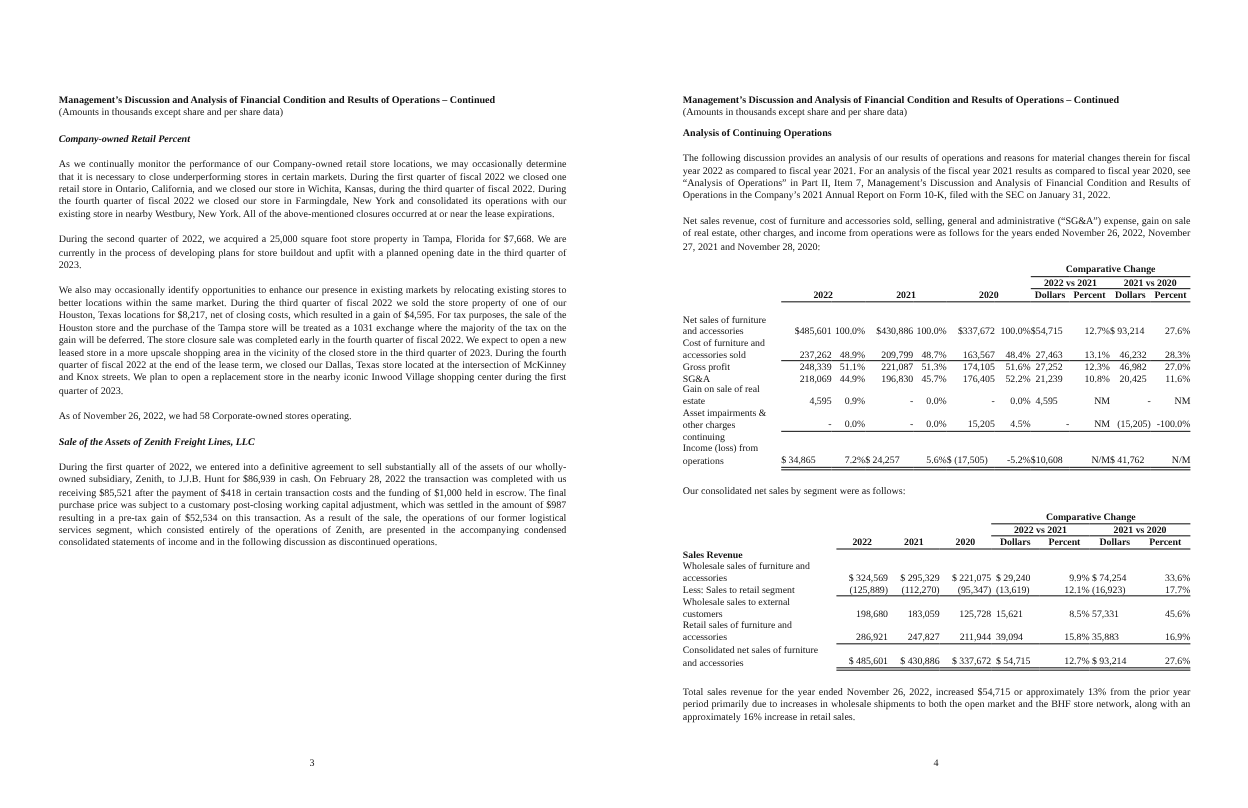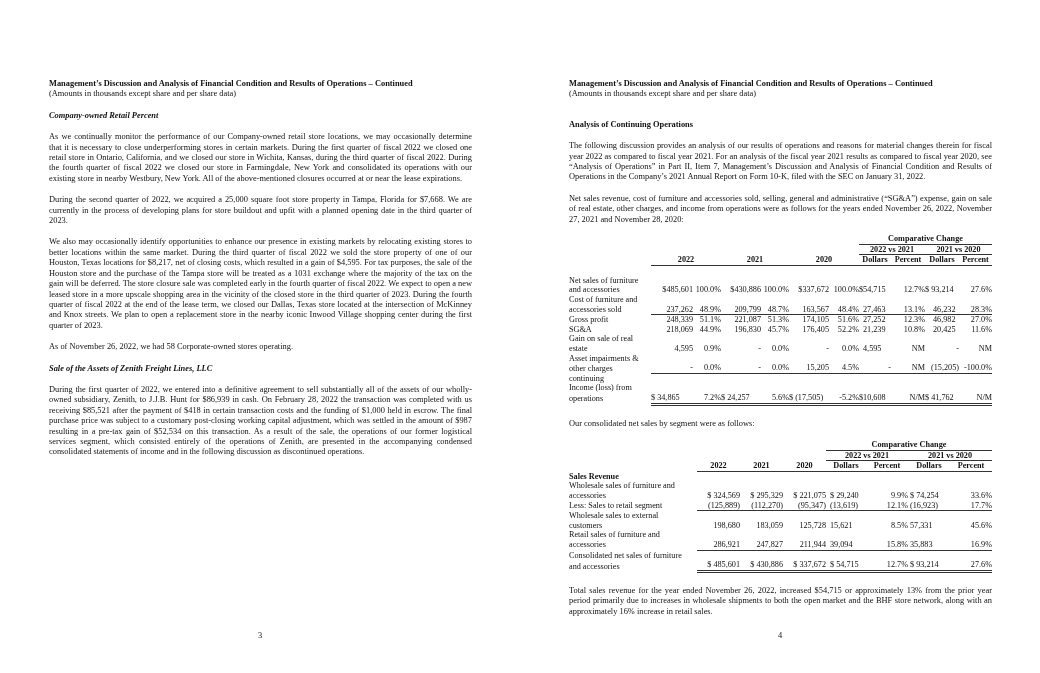--- a/index.html
+++ b/index.html
@@ -45,21 +45,21 @@
     <div class="section-h it" style="margin-top:11px">Sale of the Assets of Zenith Freight Lines, LLC</div>
     <p style="margin-top:11px">During the first quarter of 2022, we entered into a definitive agreement to sell substantially all of the assets of our wholly-owned subsidiary, Zenith, to J.J.B. Hunt for $86,939 in cash. On February 28, 2022 the transaction was completed with us receiving $85,521 after the payment of $418 in certain transaction costs and the funding of $1,000 held in escrow. The final purchase price was subject to a customary post-closing working capital adjustment, which was settled in the amount of $987 resulting in a pre-tax gain of $52,534 on this transaction. As a result of the sale, the operations of our former logistical services segment, which consisted entirely of the operations of Zenith, are presented in the accompanying condensed consolidated statements of income and in the following discussion as discontinued operations.</p>
   </div>
   <div class="pagenum">3</div>
 </div>
 
 <div class="page right">
   <div class="content">
     <div class="hdr-title">Management’s Discussion and Analysis of Financial Condition and Results of Operations – Continued</div>
     <div class="hdr-sub">(Amounts in thousands except share and per share data)</div>
-    <div class="section-h" style="margin-top:20px">Analysis of Continuing Operations</div>
+    <div class="section-h" style="margin-top:6px">Analysis of Continuing Operations</div>
     <p style="margin-top:11px">The following discussion provides an analysis of our results of operations and reasons for material changes therein for fiscal year 2022 as compared to fiscal year 2021. For an analysis of the fiscal year 2021 results as compared to fiscal year 2020, see “Analysis of Operations” in Part II, Item 7, Management’s Discussion and Analysis of Financial Condition and Results of Operations in the Company’s 2021 Annual Report on Form 10-K, filed with the SEC on January 31, 2022.</p>
     <p style="margin-top:11px">Net sales revenue, cost of furniture and accessories sold, selling, general and administrative (“SG&amp;A”) expense, gain on sale of real estate, other charges, and income from operations were as follows for the years ended November 26, 2022, November 27, 2021 and November 28, 2020:</p>
 
     <table class="fin" style="margin-top:9px">
       <colgroup>
         <col style="width:82px">
           <col style="width:42px">
           <col style="width:28px">
           <col style="width:40px">
           <col style="width:28px">

